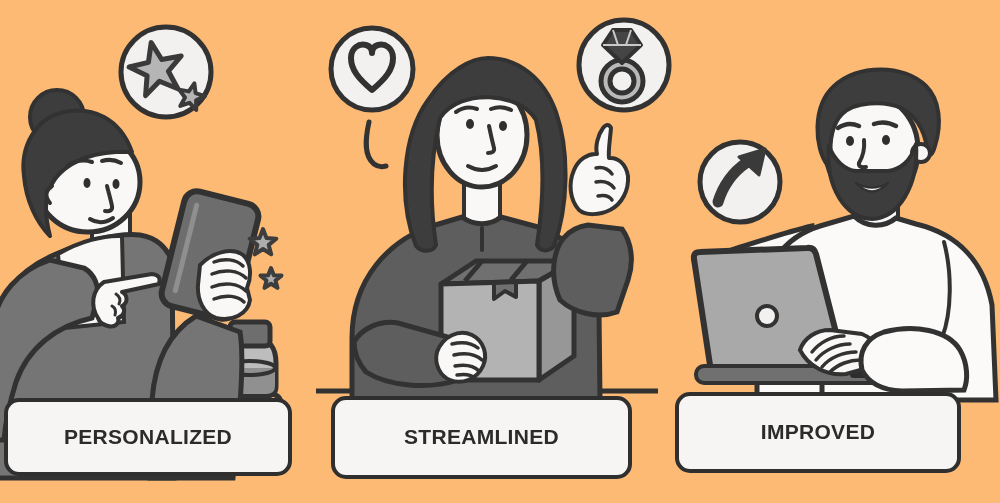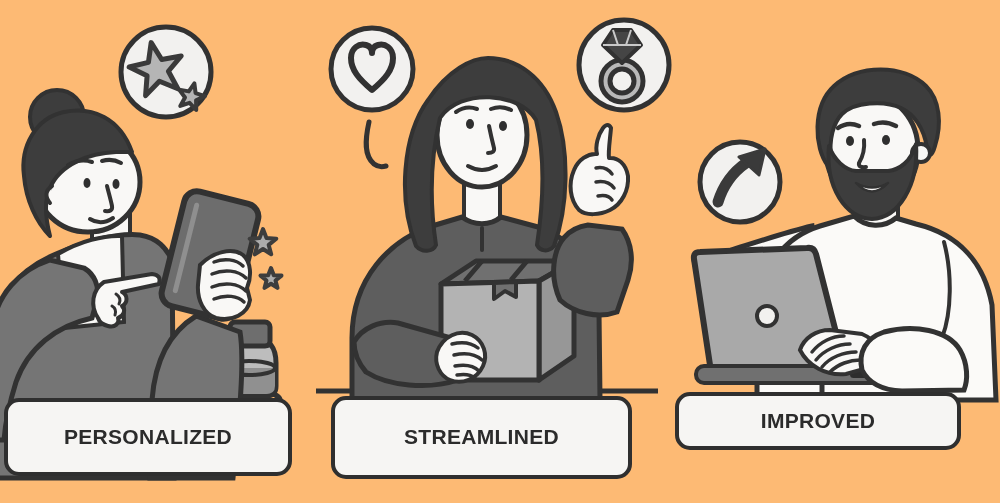--- a/index.html
+++ b/index.html
@@ -11,21 +11,21 @@
   .label-box{
     position:absolute;box-sizing:border-box;
     background:#f6f5f3;border:4px solid #2f2f2f;border-radius:15px;
     display:flex;flex-direction:column;align-items:center;justify-content:center;
     text-align:center;color:#2b2b2b;font-weight:bold;
     font-size:21px;line-height:1.38;letter-spacing:0.3px;
   }
   .label-box .cap-line{white-space:nowrap;}
   #label-personalized{left:4px;top:398px;width:288px;height:78px;}
   #label-inventory{left:331px;top:396px;width:301px;height:83px;}
-  #label-support{left:675px;top:392px;width:286px;height:58px;}
+  #label-support{left:675px;top:392px;width:286px;height:81px;}
 </style>
 </head>
 <body>
 
 <div class="canvas">
 
 <svg class="scene-svg" width="1000" height="503" viewBox="0 0 1000 503">
 
   <g>
 

